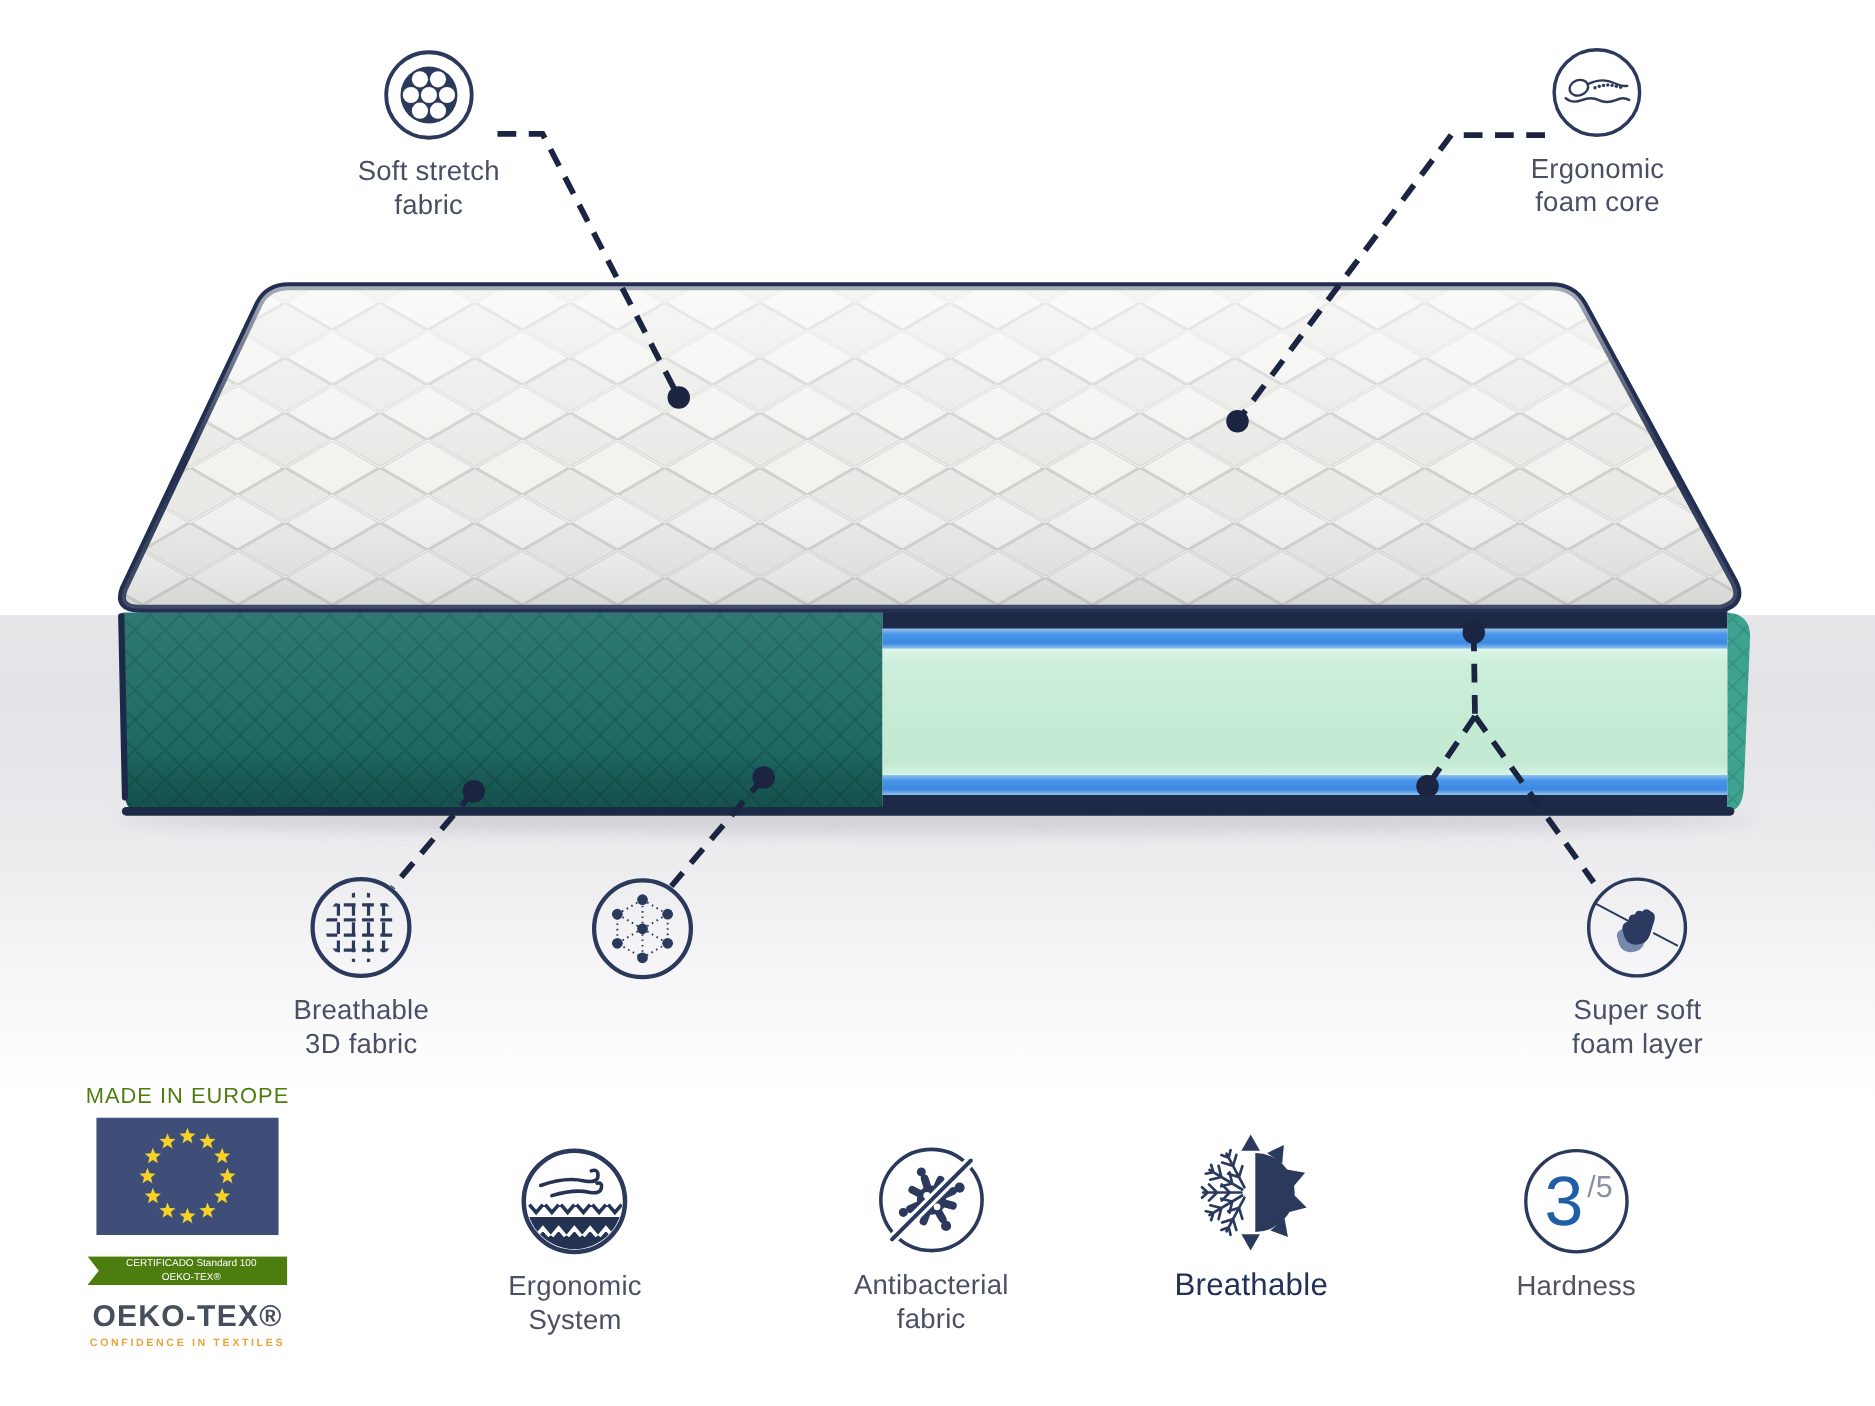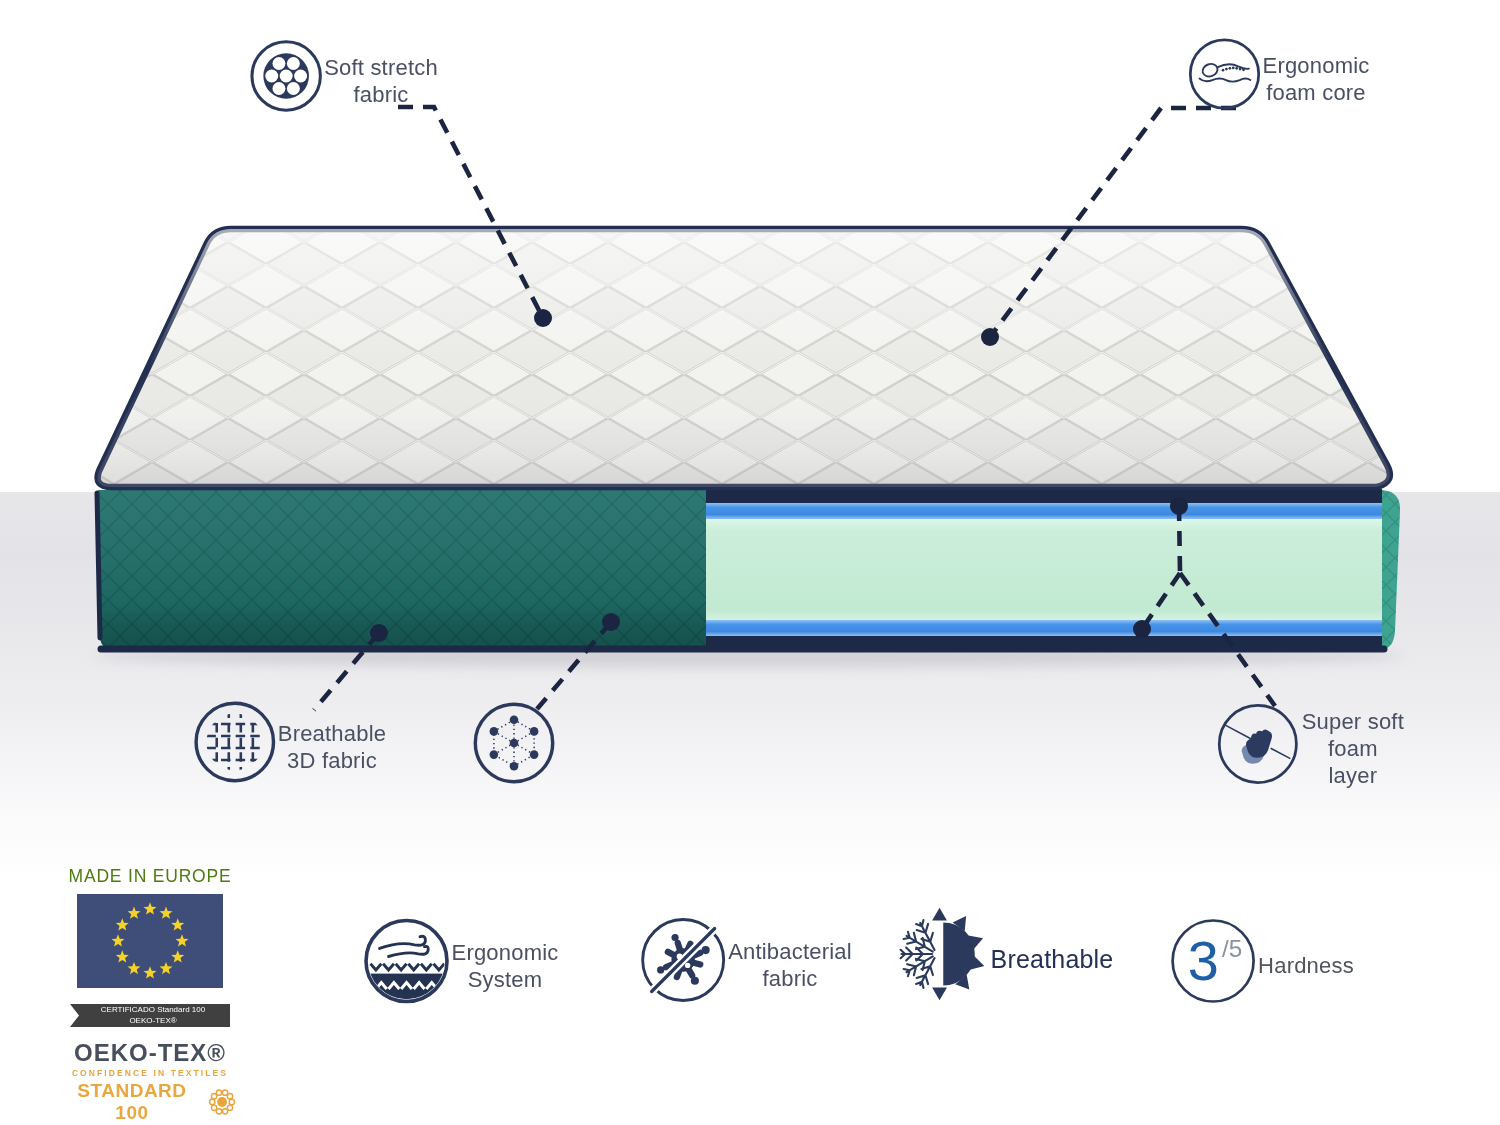--- a/index.html
+++ b/index.html
@@ -6,33 +6,33 @@
   body{
     width:1500px;height:1125px;position:relative;overflow:hidden;
     background:#ffffff;font-family:"Liberation Sans",sans-serif;
   }
   .bg-band{
     position:absolute;left:0;top:492px;width:1500px;height:390px;z-index:0;
     background:linear-gradient(180deg,#e7e7ea 0%,#e3e3e7 16%,#ededf0 52%,#fbfbfc 86%,#ffffff 100%);
   }
   svg.scene{position:absolute;left:0;top:0;z-index:1;}
   .callout{
-    position:absolute;z-index:2;display:flex;align-items:center;
+    position:absolute;z-index:2;display:flex;flex-direction:column;align-items:center;
     transform:translateX(-50%);
   }
   .lbl{
     margin-top:9px;text-align:center;white-space:pre-line;
     font-size:22px;line-height:27px;color:#4a5064;letter-spacing:.2px;
   }
   .lbl.big{font-size:25px;line-height:28px;color:#233158;}
   .lbl.gray{color:#4f545e;}
   .cert{position:absolute;left:62px;top:866px;width:176px;z-index:2;text-align:center;}
   .cert .made{font-size:17.5px;letter-spacing:.8px;color:#4d7c0f;}
   .cert .ribbon{
-    width:160px;height:23px;margin:12px auto 0 auto;background:#404040;
+    width:160px;height:23px;margin:12px auto 0 auto;background:#4d7c0f;
     clip-path:polygon(0 0,100% 0,100% 100%,0 100%,9px 50%);
     color:#ffffff;font-size:8px;line-height:10.5px;display:flex;flex-direction:column;
     justify-content:center;padding-left:6px;box-sizing:border-box;
   }
   .cert .oeko-brand{margin-top:12px;font-size:24px;font-weight:bold;color:#474f5c;letter-spacing:1px;}
   .cert .oeko-sub{margin-top:1px;font-size:8.5px;font-weight:bold;color:#e9a43c;letter-spacing:2.1px;text-align:center;}
   .cert .oeko-row{margin-top:2px;display:flex;align-items:center;justify-content:center;gap:4px;}
   .cert .oeko-std{font-size:19px;font-weight:bold;color:#eba73f;letter-spacing:.5px;}
 </style>
 </head>
@@ -229,38 +229,20 @@
       <use href="#eustar" x="41" y="47"></use>
     <use href="#eustar" x="45.3" y="31"></use>
       <use href="#eustar" x="57" y="19.3"></use>
   </svg>
   <div class="ribbon">
     <span>CERTIFICADO Standard 100</span>
     <span>OEKO-TEX®</span>
   </div>
   <div class="oeko-brand">OEKO-TEX®</div>
   <div class="oeko-sub">CONFIDENCE IN TEXTILES</div>
-  <div class="oeko-row">
-    <span class="oeko-std">STANDARD 100</span>
-    <svg width="34" height="34" viewBox="0 0 36 36">
-      <circle cx="18" cy="18" r="5.5" fill="#e9a43c"></circle>
-      <g fill="none" stroke="#e9a43c" stroke-width="1.6">
-        <circle cx="29" cy="18" r="3"></circle>
-          <circle cx="26.9" cy="24.5" r="3"></circle>
-          <circle cx="21.4" cy="28.5" r="3"></circle>
-        <circle cx="14.6" cy="28.5" r="3"></circle>
-          <circle cx="9.1" cy="24.5" r="3"></circle>
-          <circle cx="7" cy="18" r="3"></circle>
-        <circle cx="9.1" cy="11.5" r="3"></circle>
-          <circle cx="14.6" cy="7.5" r="3"></circle>
-          <circle cx="21.4" cy="7.5" r="3"></circle>
-        <circle cx="26.9" cy="11.5" r="3"></circle>
-      </g>
-    </svg>
-  </div>
 </div>
 
 <div class="callout" style="left:460px;top:916px">
   <svg width="90" height="90" viewBox="-50 -50 100 100">
     <circle r="45" fill="none" stroke="#2b3a5c" stroke-width="4"></circle>
     <clipPath id="afclip">
         <circle r="42.5"></circle>
       </clipPath>
     <g clip-path="url(#afclip)">
       <rect x="-45" y="14" width="90" height="31" fill="#253352"></rect>

